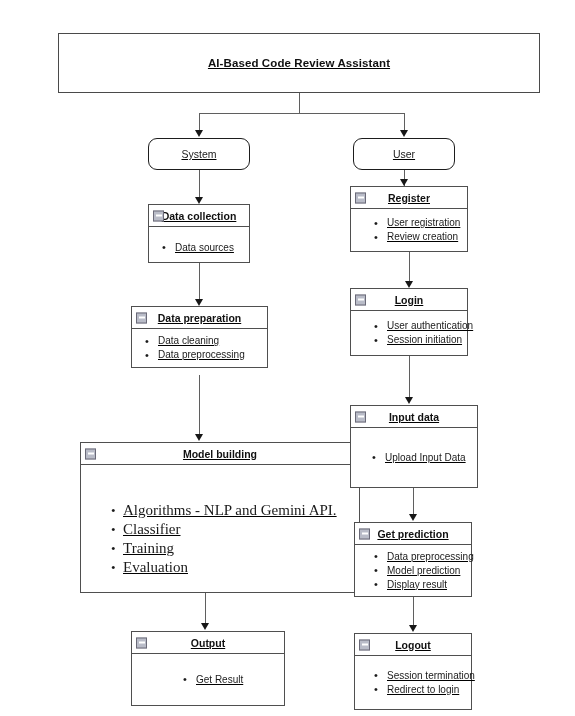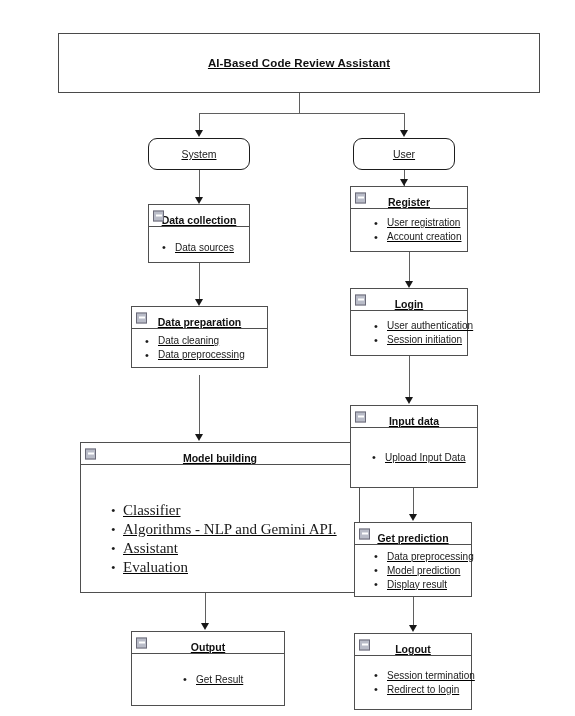--- a/index.html
+++ b/index.html
@@ -56,21 +56,21 @@
     border: 1px solid #4f4f4f;
     display: flex;
     flex-direction: column;
   }
   .pkg-header {
     position: relative;
     border-bottom: 1px solid #4f4f4f;
     height: 21px;
     flex: 0 0 21px;
     display: flex;
-    align-items: flex-end;
+    align-items: center;
     justify-content: center;
     background: #ffffff;
   }
   .pkg-header .hdr-text {
     font-size: 10.5px;
     font-weight: bold;
     color: #111111;
   }
   .collapse-icon {
     position: absolute;
@@ -216,23 +216,23 @@
 
   <div class="node pkg" style="left:80px; top:442px; width:280px; height:151px;">
     <div class="pkg-header">
       <span class="collapse-icon">
           <i></i>
         </span>
       <span class="hdr-text">Model building</span>
     </div>
     <div class="pkg-body serif">
       <ul>
+        <li>Algorithms -  NLP and Gemini API.</li>
         <li>Classifier</li>
-        <li>Algorithms -  NLP and Gemini API.</li>
-        <li>Assistant</li>
+        <li>Training</li>
         <li>Evaluation</li>
       </ul>
     </div>
   </div>
 
   <div class="vline" style="left:205px; top:593px; height:31px;"></div>
   <div class="arrowhead" style="left:200.5px; top:623px;"></div>
 
   <div class="node pkg" style="left:131px; top:631px; width:154px; height:75px;">
     <div class="pkg-header">
@@ -258,21 +258,21 @@
   <div class="node pkg" style="left:350px; top:186px; width:118px; height:66px;">
     <div class="pkg-header">
       <span class="collapse-icon">
           <i></i>
         </span>
       <span class="hdr-text">Register</span>
     </div>
     <div class="pkg-body">
       <ul style="padding-left:10px;">
         <li>User registration</li>
-        <li>Account creation</li>
+        <li>Review creation</li>
       </ul>
     </div>
   </div>
 
   <div class="vline" style="left:409px; top:252px; height:30px;"></div>
   <div class="arrowhead" style="left:404.5px; top:281px;"></div>
 
   <div class="node pkg" style="left:350px; top:288px; width:118px; height:68px;">
     <div class="pkg-header">
       <span class="collapse-icon">

